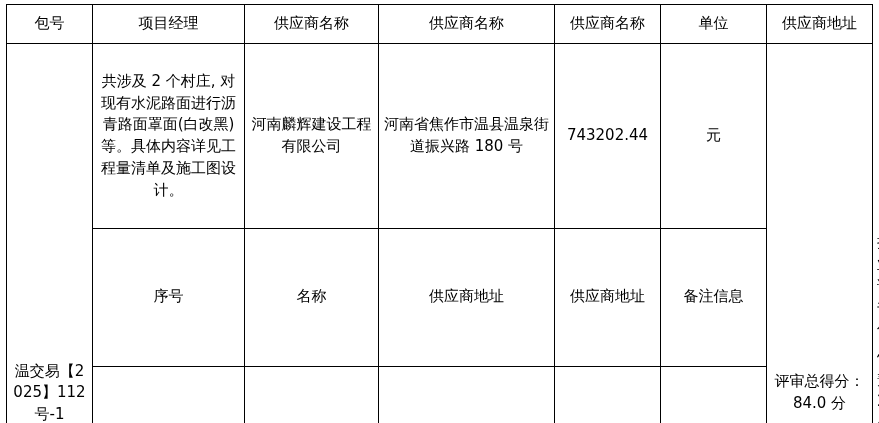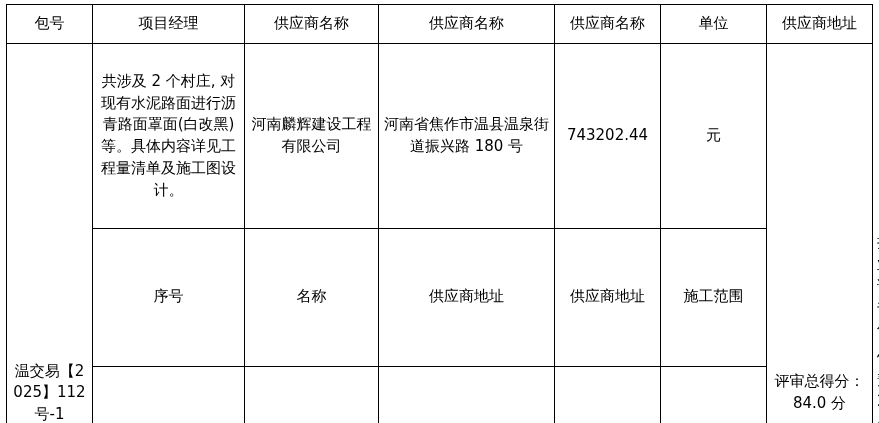--- a/index.html
+++ b/index.html
@@ -111,21 +111,21 @@
         <td class="addr-cell">河南省焦作市温县温泉街道振兴路 180 号</td>
         <td class="amount-cell">743202.44</td>
         <td class="unit-cell">元</td>
         <td class="remark-cell" rowspan="3">评审总得分：84.0 分</td>
       </tr>
       <tr class="sub-hdr">
         <td>序号</td>
         <td>名称</td>
         <td>供应商地址</td>
         <td>供应商地址</td>
-        <td>施工范围</td>
+        <td>备注信息</td>
         <td>执业证书信息</td>
       </tr>
       <tr class="detail-row">
         <td>1</td>
         <td class="name-cell">温县武德镇(胡冯蔺、北保封)村道改建工程</td>
         <td>详见附件</td>
         <td>20 日历天</td>
         <td>张琦</td>
         <td class="cert-cell">豫2412023202403912</td>
       </tr>

